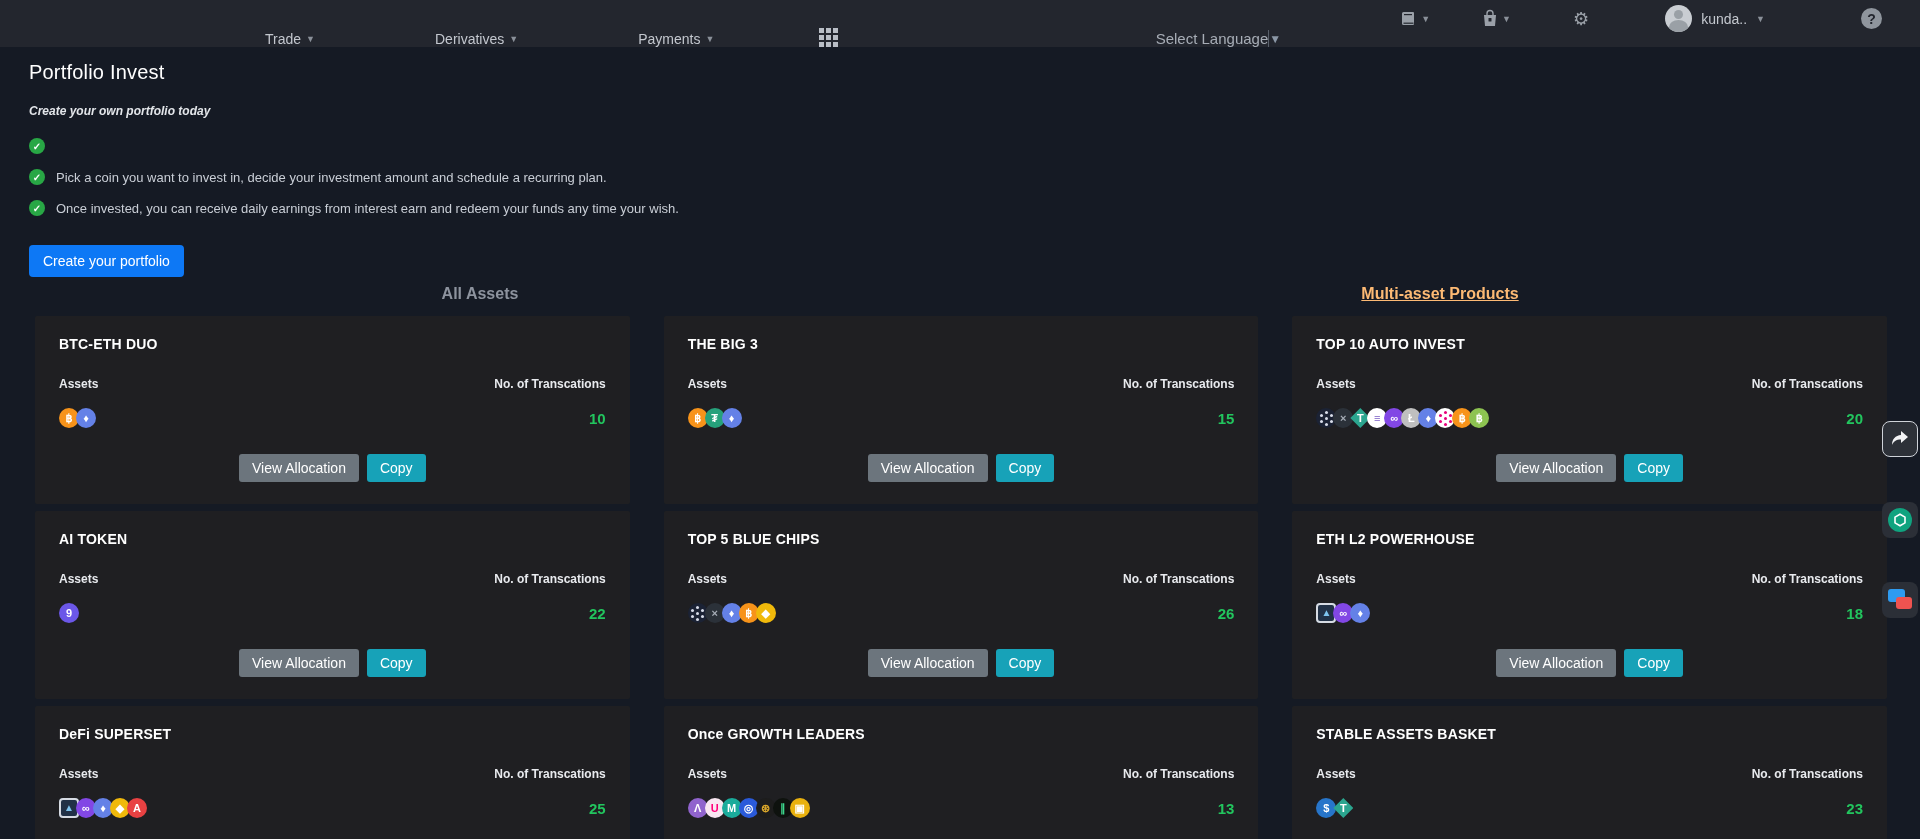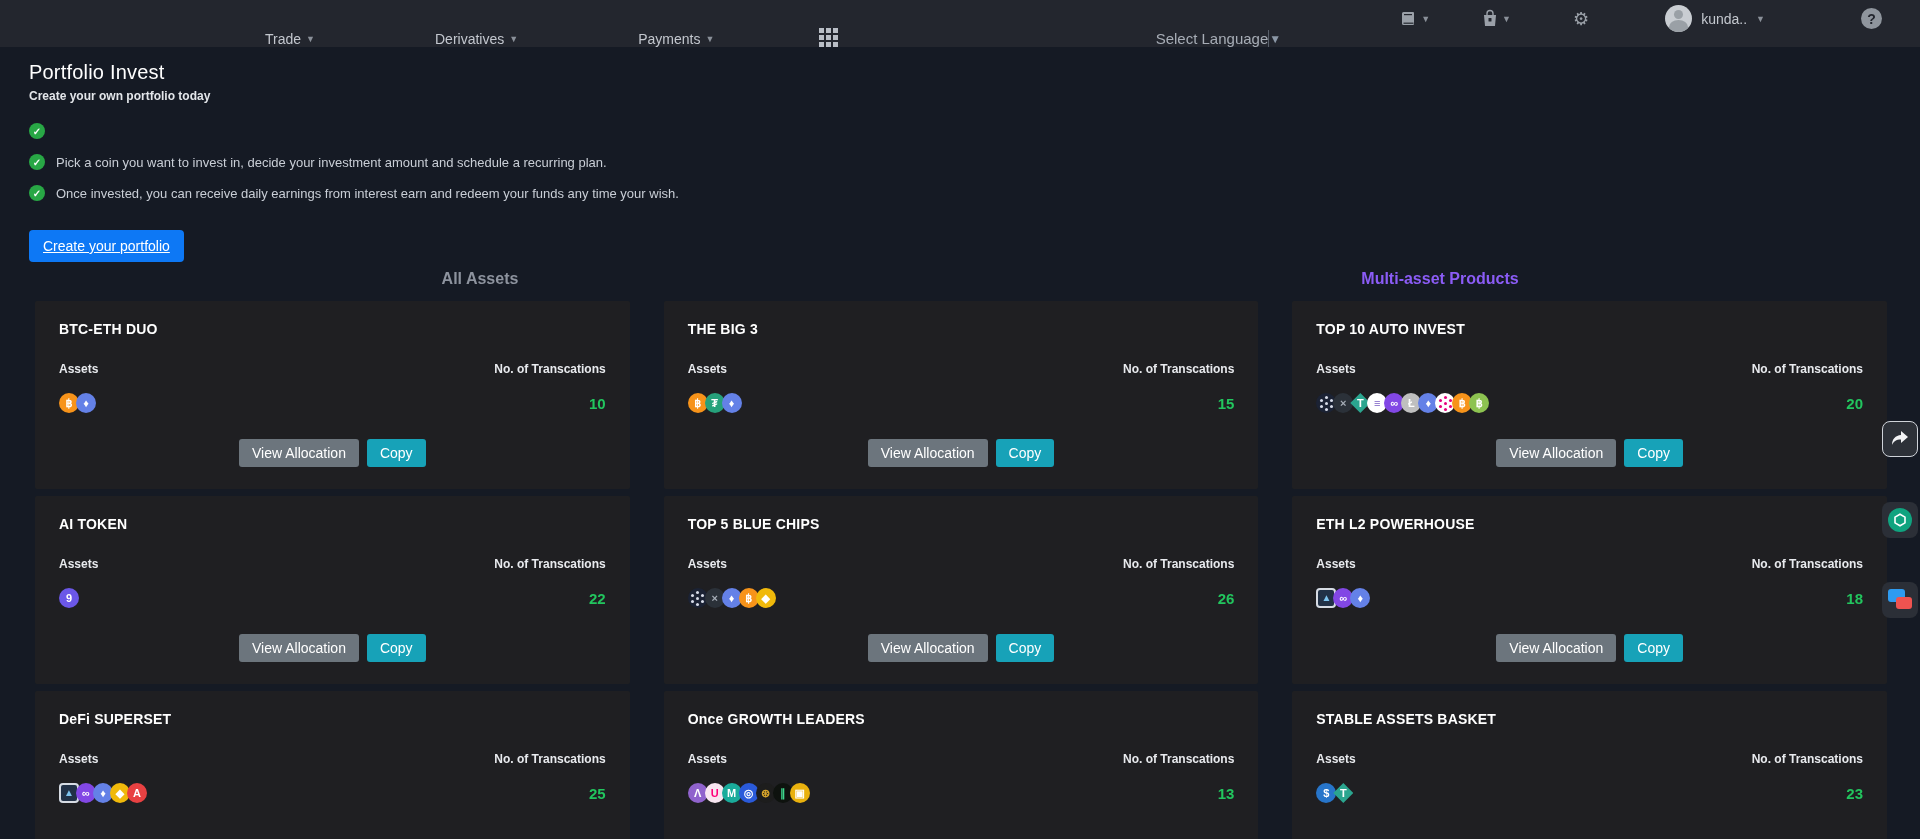--- a/index.html
+++ b/index.html
@@ -25,31 +25,31 @@
   .user { display:flex; align-items:center; gap:9px; margin-left:76px; cursor:pointer; }
   .avatar { width:27px; height:27px; border-radius:50%; background:#c9cdd2; position:relative; overflow:hidden; }
   .avatar::before { content:""; position:absolute; top:5px; left:9px; width:9px; height:9px; border-radius:50%; background:#9aa0a6; }
   .avatar::after { content:""; position:absolute; top:15px; left:4px; width:19px; height:14px; border-radius:50% 50% 0 0; background:#9aa0a6; }
   .username { color:#c3c7ce; font-size:14px; }
   .help { margin-left:96px; width:21px; height:21px; border-radius:50%; background:#8f959d; color:#23262e; font-weight:bold; font-size:14px; display:flex; align-items:center; justify-content:center; cursor:pointer; }
 
   
   .hero { padding:14px 0 0 29px; }
   .hero h1 { font-size:20px; font-weight:500; color:#ffffff; letter-spacing:.2px; }
-  .hero .subtitle { font-size:12px; font-weight:bold; color:#e3e6ea; margin-top:5px; }
+  .hero .subtitle { font-size:12px; font-style:italic; font-weight:bold; color:#e3e6ea; margin-top:20px; }
   .bullets { margin-top:20px; }
   .bullet { display:flex; align-items:center; gap:11px; margin-bottom:15px; font-size:13px; color:#c9ced6; }
   .check { width:16px; height:16px; min-width:16px; border-radius:50%; background:#28a745; color:#fff; font-size:10px; font-weight:bold; display:flex; align-items:center; justify-content:center; }
-  .cta { margin-top:14px; display:inline-block; background:#0d78f5; color:#fff; border:none; border-radius:4px; font-size:14px; font-family:inherit; padding:8px 14px; cursor:pointer;text-decoration:underline; }
+  .cta { margin-top:14px; display:inline-block; background:#0d78f5; color:#fff; border:none; border-radius:4px; font-size:14px; font-family:inherit; padding:8px 14px; cursor:pointer; }
 
   
   .section-heads { display:flex; margin-top:8px; }
   .section-heads .half { width:50%; text-align:center; font-size:16px; font-weight:bold; }
   .head-muted { color:#8d939e; }
-  .head-bright { color:#8b5cf6; }
+  .head-bright { color:#fdba74;text-decoration:underline; }
 
   
   .cards { display:grid; grid-template-columns:repeat(3,1fr); column-gap:34px; row-gap:7px; padding:13px 33px 0 35px; }
   .card { background:#1f1f22; border-radius:2px; height:188px; padding:20px 24px; position:relative; }
   .card-title { font-size:14px; font-weight:bold; color:#ffffff; letter-spacing:.2px; }
   .card-head { display:flex; justify-content:space-between; margin-top:25px; font-size:12px; font-weight:bold; color:#e8eaee; }
   .card-mid { display:flex; justify-content:space-between; align-items:center; margin-top:17px; }
   .count { font-size:15px; font-weight:bold; color:#22c55e; }
   .coins { display:flex; align-items:center; }
   .coin { width:20px; height:20px; min-width:20px; border-radius:50%; margin-right:-3px; display:flex; align-items:center; justify-content:center; font-size:11px; font-weight:bold; line-height:1; position:relative; }

